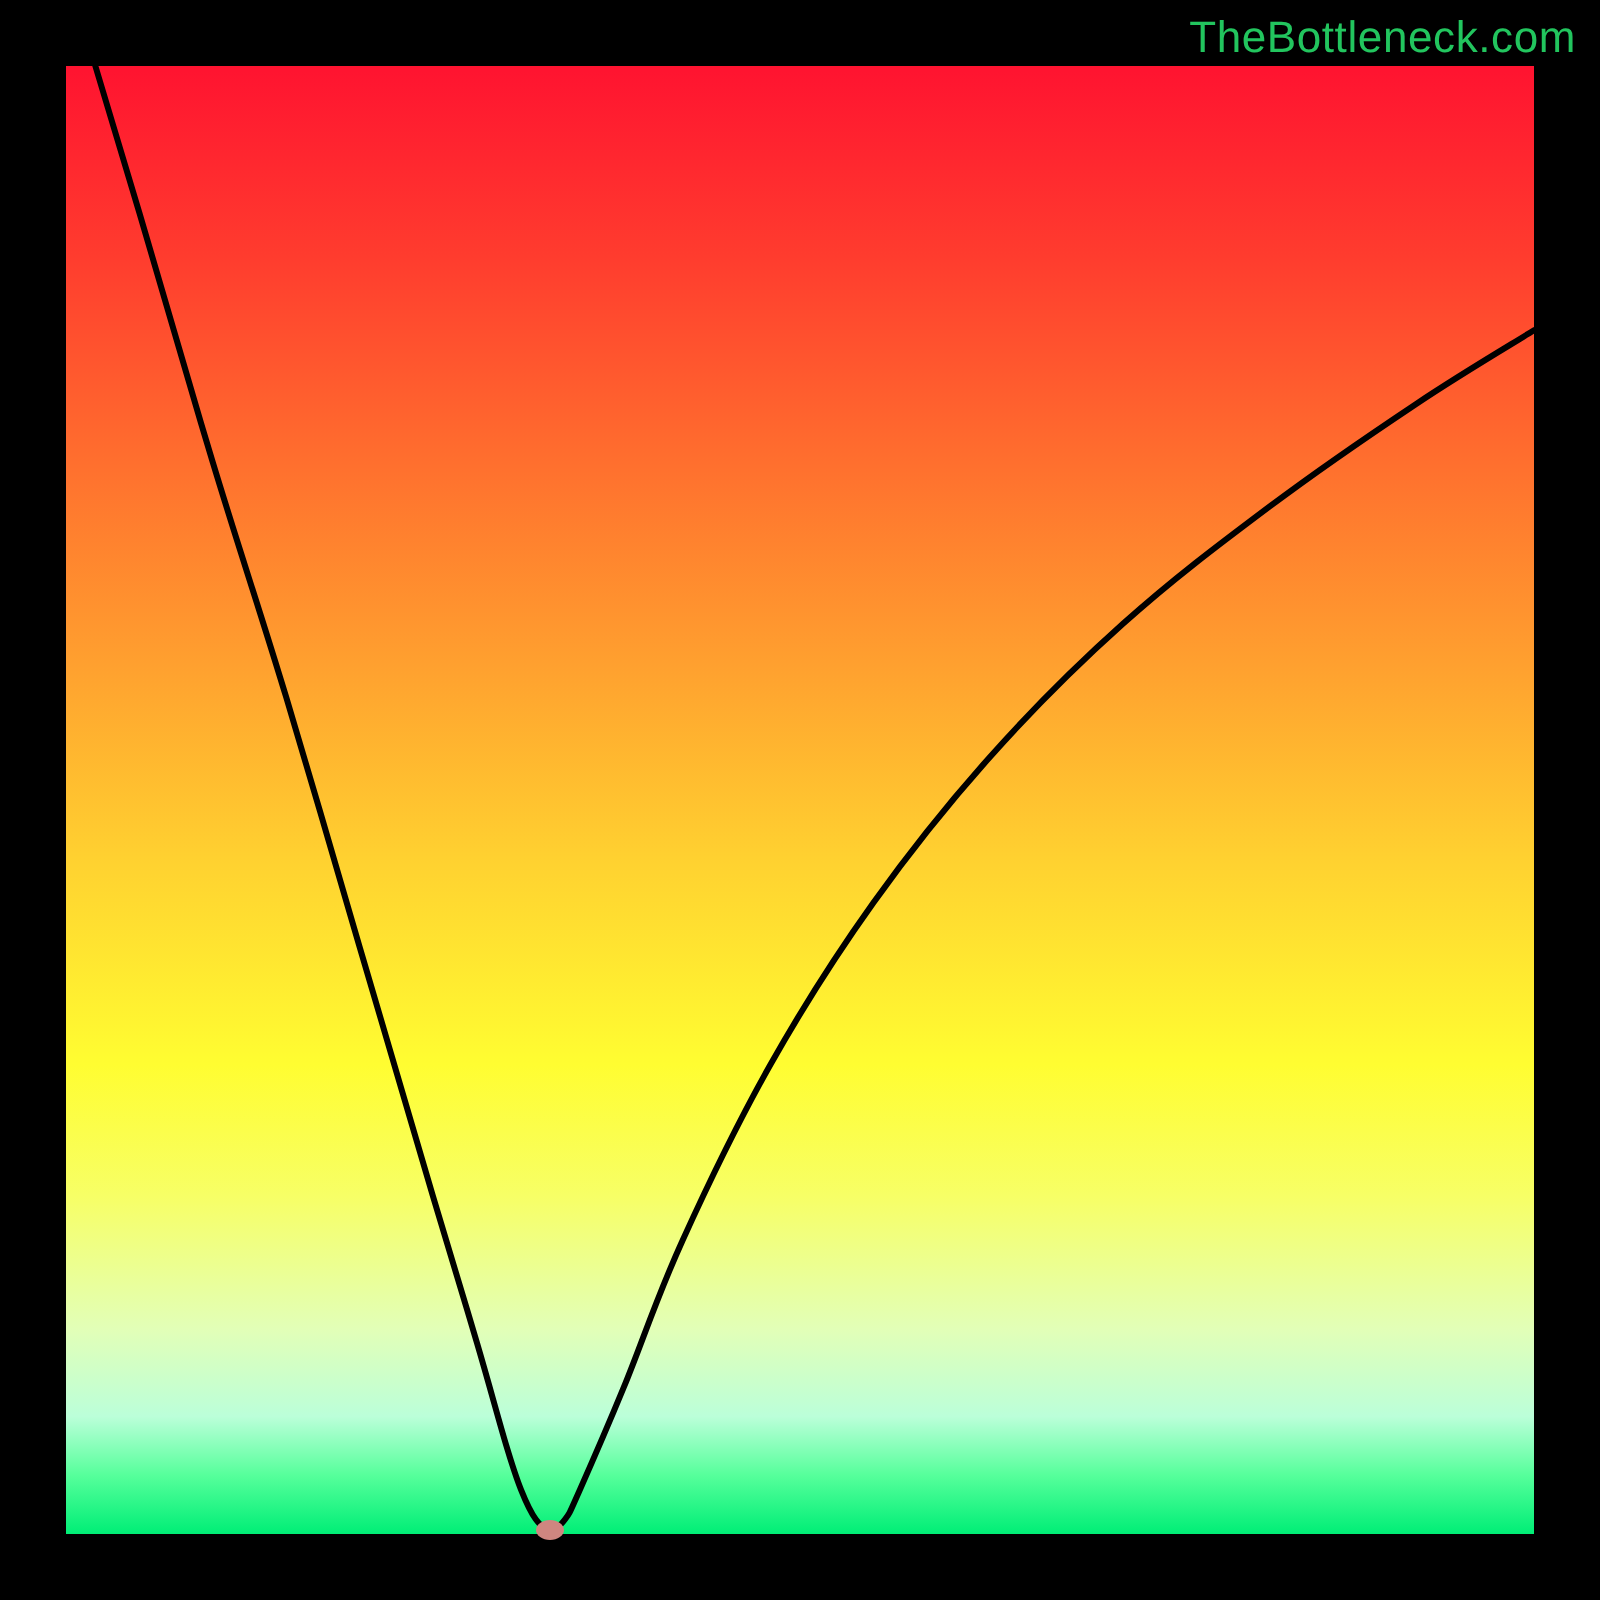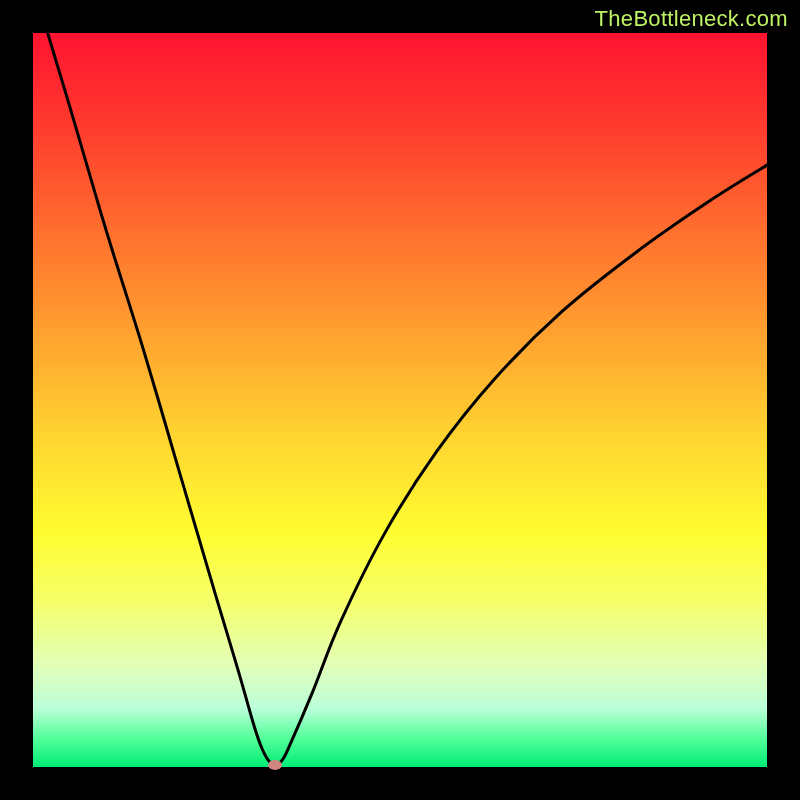--- a/index.html
+++ b/index.html
@@ -30,21 +30,21 @@
       #00ee76 100%
     );
   }
   .watermark {
     position: absolute;
     top: 6px;
     right: 12px;
     font-family: Arial, Helvetica, sans-serif;
     font-size: 22px;
     font-weight: 500;
-    color: #bef264;
+    color: #22c55e;
     letter-spacing: 0.3px;
   }
   svg.curve {
     position: absolute;
     left: 0; top: 0;
     width: 734px; height: 734px;
     overflow: visible;
   }
   .marker {
     position: absolute;

